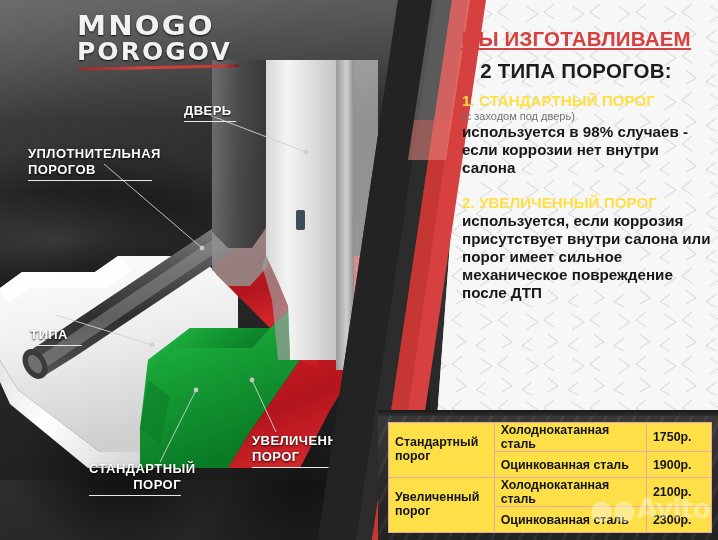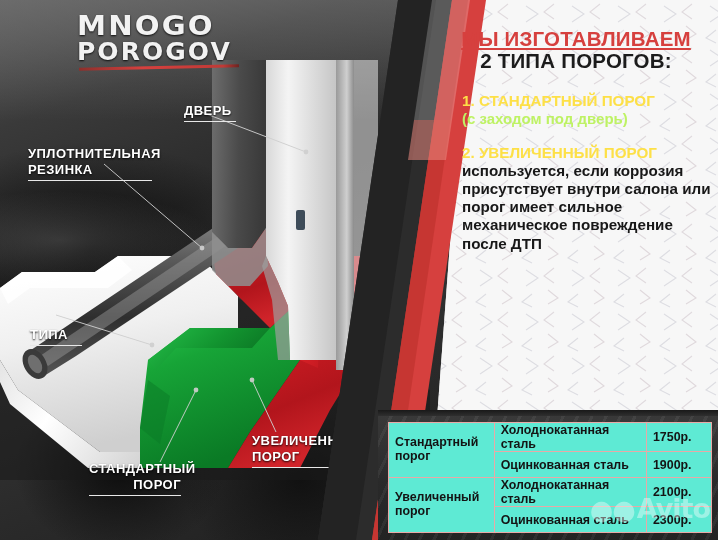--- a/index.html
+++ b/index.html
@@ -37,41 +37,41 @@
     background:#f7f7f7; overflow:hidden;
     clip-path: polygon(40px 0, 290px 0, 290px 540px, 0 540px);
   }
   .chev-bg { position:absolute; inset:0; opacity:.85; }
 
   
   .heading { position:absolute; right:8px; top:28px; width:268px; text-align:center; }
   .h-line1 { color:#D6403E; font-size:20.5px; font-weight:bold; letter-spacing:.2px;
     line-height:1.08;text-decoration:underline; }
   .h-line2 { color:#1c1c1c; font-size:20.5px; font-weight:bold; letter-spacing:.2px;
-    line-height:1.12; margin-top:0;}
+    line-height:1.12; margin-top:10px;}
 
   
   .blocks { position:absolute; left:462px; top:92px; width:250px; }
   .blk { margin-bottom:16px; }
   .blk-title { color:#fde047; font-size:15.2px; font-weight:bold; line-height:1.18; }
-  .blk-sub { color:#bef264; font-size:15px; font-weight:bold; line-height:1.18; }
+  .blk-sub { color:#737373; font-size:11px; font-weight:normal; line-height:1.18; }
   .blk-body { color:#181818; font-size:15.2px; font-weight:bold; line-height:1.2; }
 
   
   .table-strip { position:absolute; left:378px; top:410px; width:340px; height:130px;
     background:
       repeating-linear-gradient(115deg, rgba(255,255,255,.055) 0 3px, rgba(0,0,0,0) 3px 13px),
       linear-gradient(180deg,#3a3a3a,#2a2a2a 55%,#232323);
     overflow:hidden; }
   .table-strip:before { content:""; position:absolute; left:0; top:0; width:340px; height:6px;
     background:linear-gradient(180deg,#191919,#2f2f2f); }
 
   table.price { position:absolute; left:388px; top:422px; width:324px;
     border-collapse:collapse; background:#fff; }
-  table.price td { border:1.3px solid #E8A9A6; background:#5eead4; padding:0 6px;
+  table.price td { border:1.3px solid #E8A9A6; background:#fde047; padding:0 6px;
     font-size:12.4px; color:#141414; font-weight:bold; vertical-align:middle; }
   td.tname { width:104px; font-size:13.6px; line-height:1.12; padding:3px 6px; font-weight:bold; }
   td.tmat  { width:150px; font-size:11.6px; height:26px; font-weight:bold;}
   td.tprice{ width:64px; font-size:13.4px; text-align:left; padding-left:8px;margin-left:13px;}
 
   
   .logo { position:absolute; left:33px; top:14px; width:168px;margin-left:44px; }
   .logo-t { color:#f2f2f2; font-weight:bold; line-height:.92;
     letter-spacing:2px; text-shadow:0 1px 2px rgba(0,0,0,.85);
     font-family:"DejaVu Sans", sans-serif; }
@@ -213,21 +213,21 @@
       <circle cx="252" cy="320" r="2.4" fill="#cfcfcf" stroke="none"></circle>
     </g>
   </svg>
 
   <div class="lbl" style="left:184px; top:103px; width:52px;">
     <span>ДВЕРЬ</span>
     <div class="ul"></div>
   </div>
 
   <div class="lbl" style="left:28px; top:146px; width:124px;">
-    <span>УПЛОТНИТЕЛЬНАЯ РЕЗИНКА</span>
+    <span>УПЛОТНИТЕЛЬНАЯ ПОРОГОВ</span>
     <div class="ul"></div>
   </div>
 
   <div class="lbl" style="left:30px; top:327px; width:52px;">
     <span>ТИПА</span>
     <div class="ul"></div>
   </div>
 
   <div class="lbl" style="left:89px; top:461px; width:92px; text-align:right;">
     <span>СТАНДАРТНЫЙ ПОРОГ</span>
@@ -268,20 +268,21 @@
 
   <div class="heading">
     <div class="h-line1">МЫ ИЗГОТАВЛИВАЕМ</div>
     <div class="h-line2">2 ТИПА ПОРОГОВ:</div>
   </div>
 
   <div class="blocks">
     <div class="blk">
       <div class="blk-title">1. СТАНДАРТНЫЙ ПОРОГ</div>
       <div class="blk-sub">(с заходом под дверь)</div>
+      <div class="blk-body">используется в 98% случаев - если коррозии нет внутри салона</div>
     </div>
     <div class="blk">
       <div class="blk-title">2. УВЕЛИЧЕННЫЙ ПОРОГ</div>
       <div class="blk-body">используется, если коррозия присутствует внутри салона или порог имеет сильное механическое повреждение после ДТП</div>
     </div>
   </div>
 
   <div class="table-strip"></div>
 
   <table class="price">

